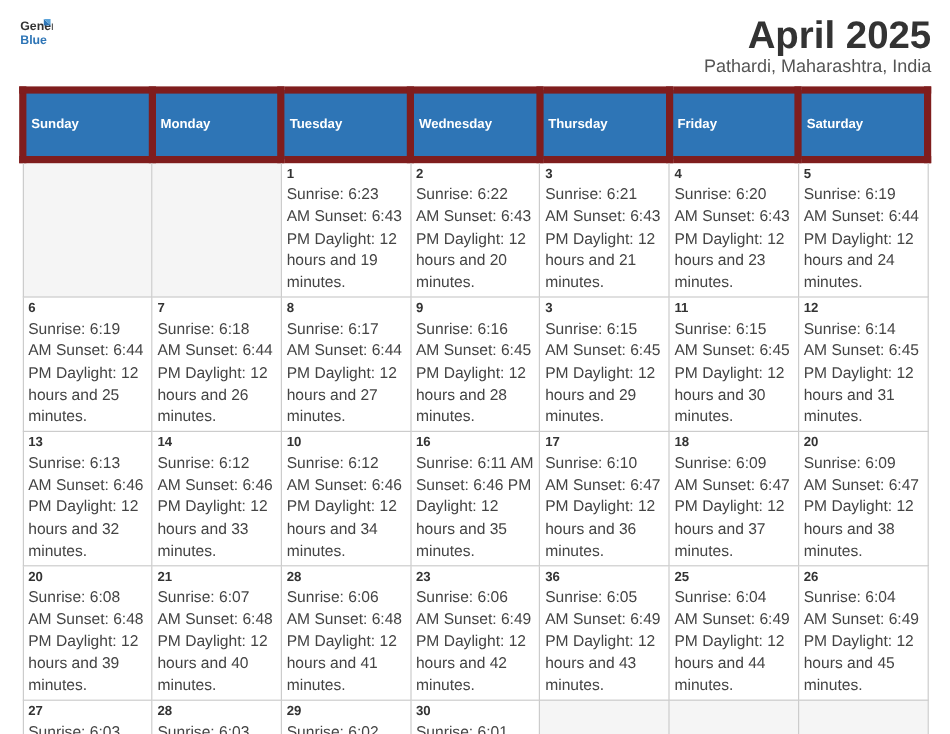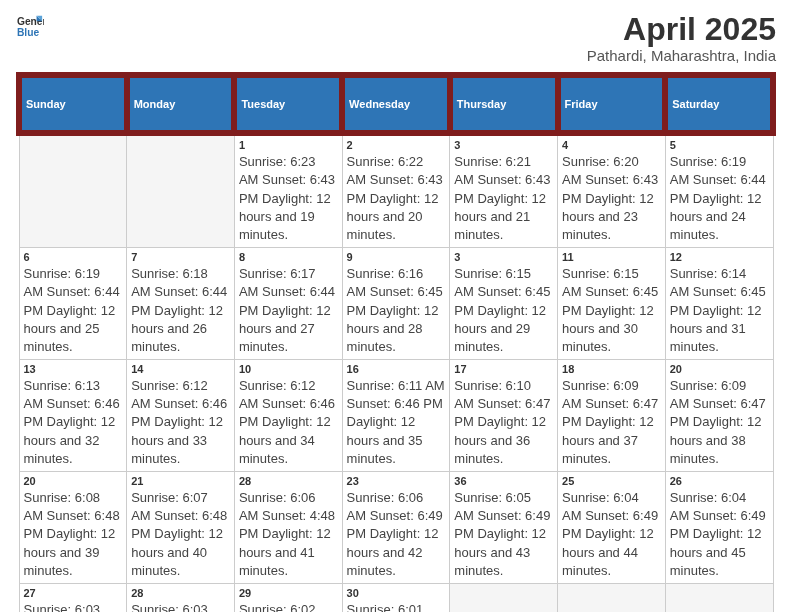--- a/index.html
+++ b/index.html
@@ -266,21 +266,21 @@
           <td>
             <span class="day-number">21</span>
             <div class="day-info">Sunrise: 6:07 AM
 Sunset: 6:48 PM
 Daylight: 12 hours
 and 40 minutes.</div>
           </td>
           <td>
             <span class="day-number">28</span>
             <div class="day-info">Sunrise: 6:06 AM
-Sunset: 4:48 PM
+Sunset: 6:48 PM
 Daylight: 12 hours
 and 41 minutes.</div>
           </td>
           <td>
             <span class="day-number">23</span>
             <div class="day-info">Sunrise: 6:06 AM
 Sunset: 6:49 PM
 Daylight: 12 hours
 and 42 minutes.</div>
           </td>

